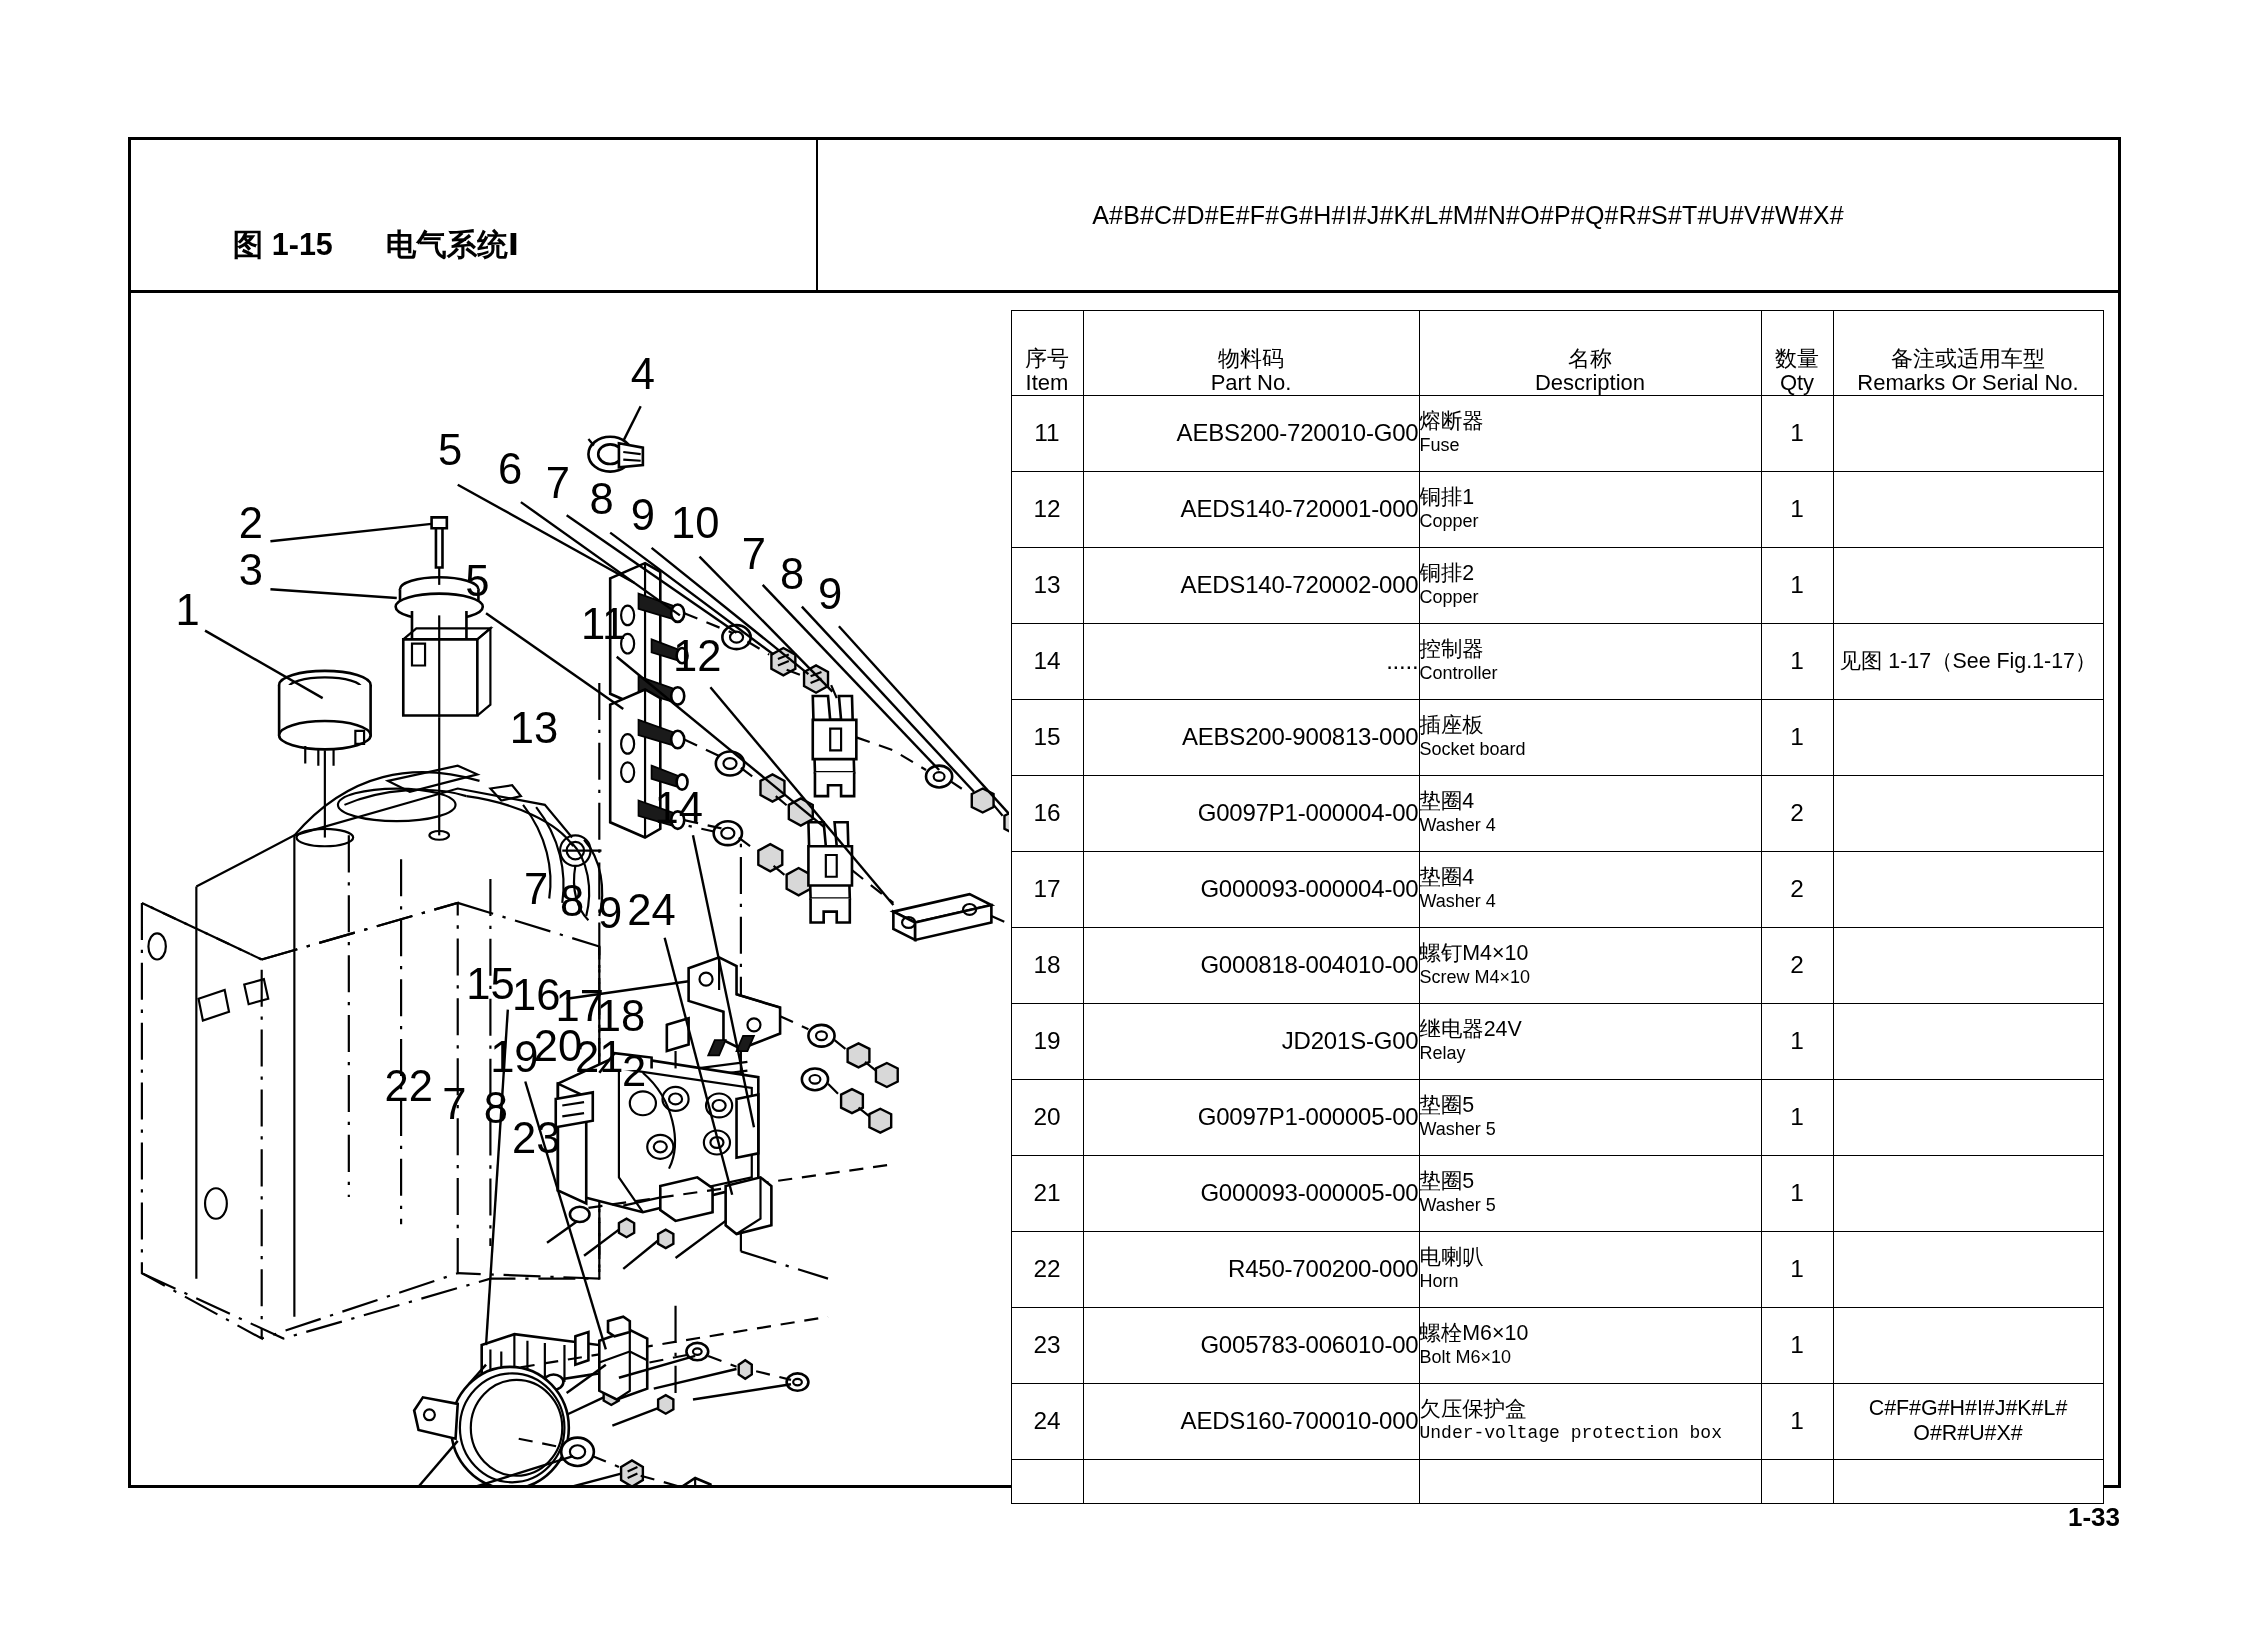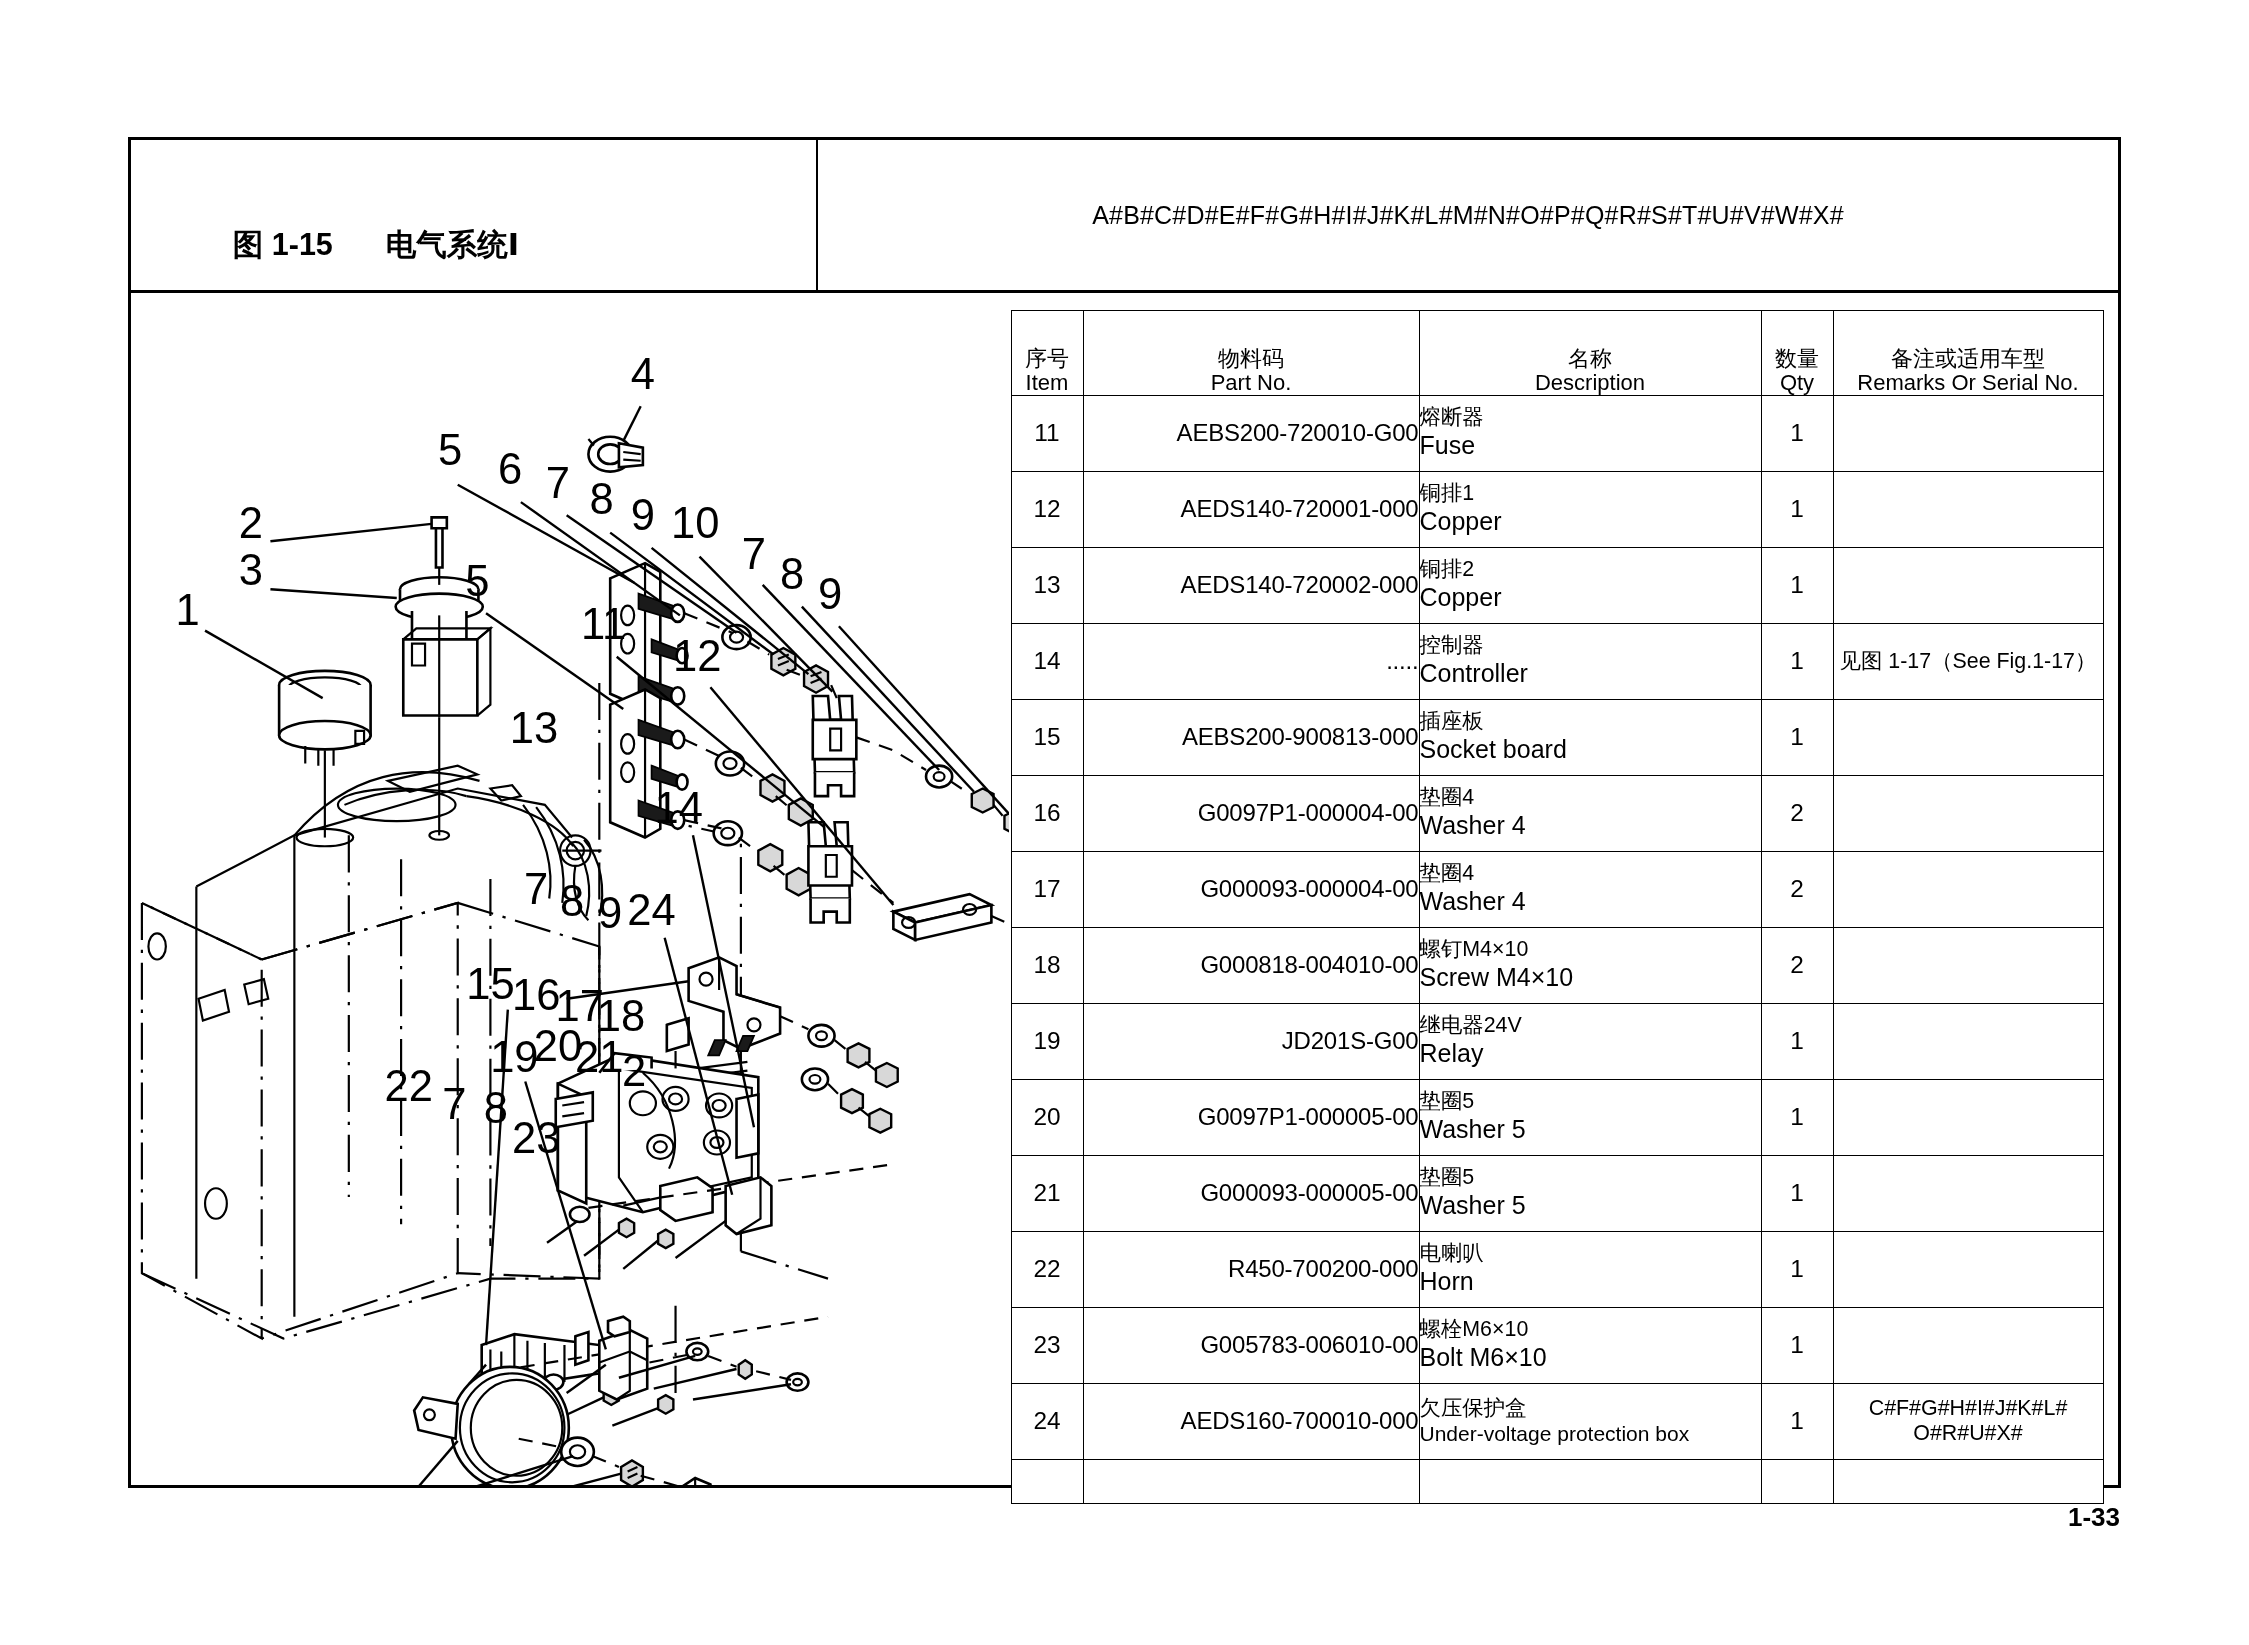--- a/index.html
+++ b/index.html
@@ -96,22 +96,22 @@
   col.c-desc{width:342px;}
   col.c-qty{width:72px;}
   col.c-rem{width:270px;}
 
   td.item{text-align:center;font-size:24.4px;}
   td.part{font-size:24px;padding-left:10.7px;letter-spacing:-0.2px;text-align:right;}
   td.qty{text-align:center;font-size:24.4px;}
   td.rem{text-align:center;font-size:21.4px;line-height:1.16;}
   td.desc{padding:3.1px 0 3.1px 9.2px;line-height:1.1;}
   td.desc .cn{display:block;font-size:21.4px;}
-  td.desc .en{display:block;font-size:25px;margin-top:2.3px;}
-  td.desc .en.small{font-size:21px;}
+  td.desc .en{display:block;font-size:18px;margin-top:2.3px;}
+  td.desc .en.small{font-size:18px;font-family:Liberation Mono, monospace;}
   tr.row{height:76px;}
   tr.row-blank{height:44px;}
   td.rem .l{display:block;}
 
   
   #pageno{
     position:absolute;
     right:130px; top:1502px;
     font-size:26px; font-weight:bold;
   }

